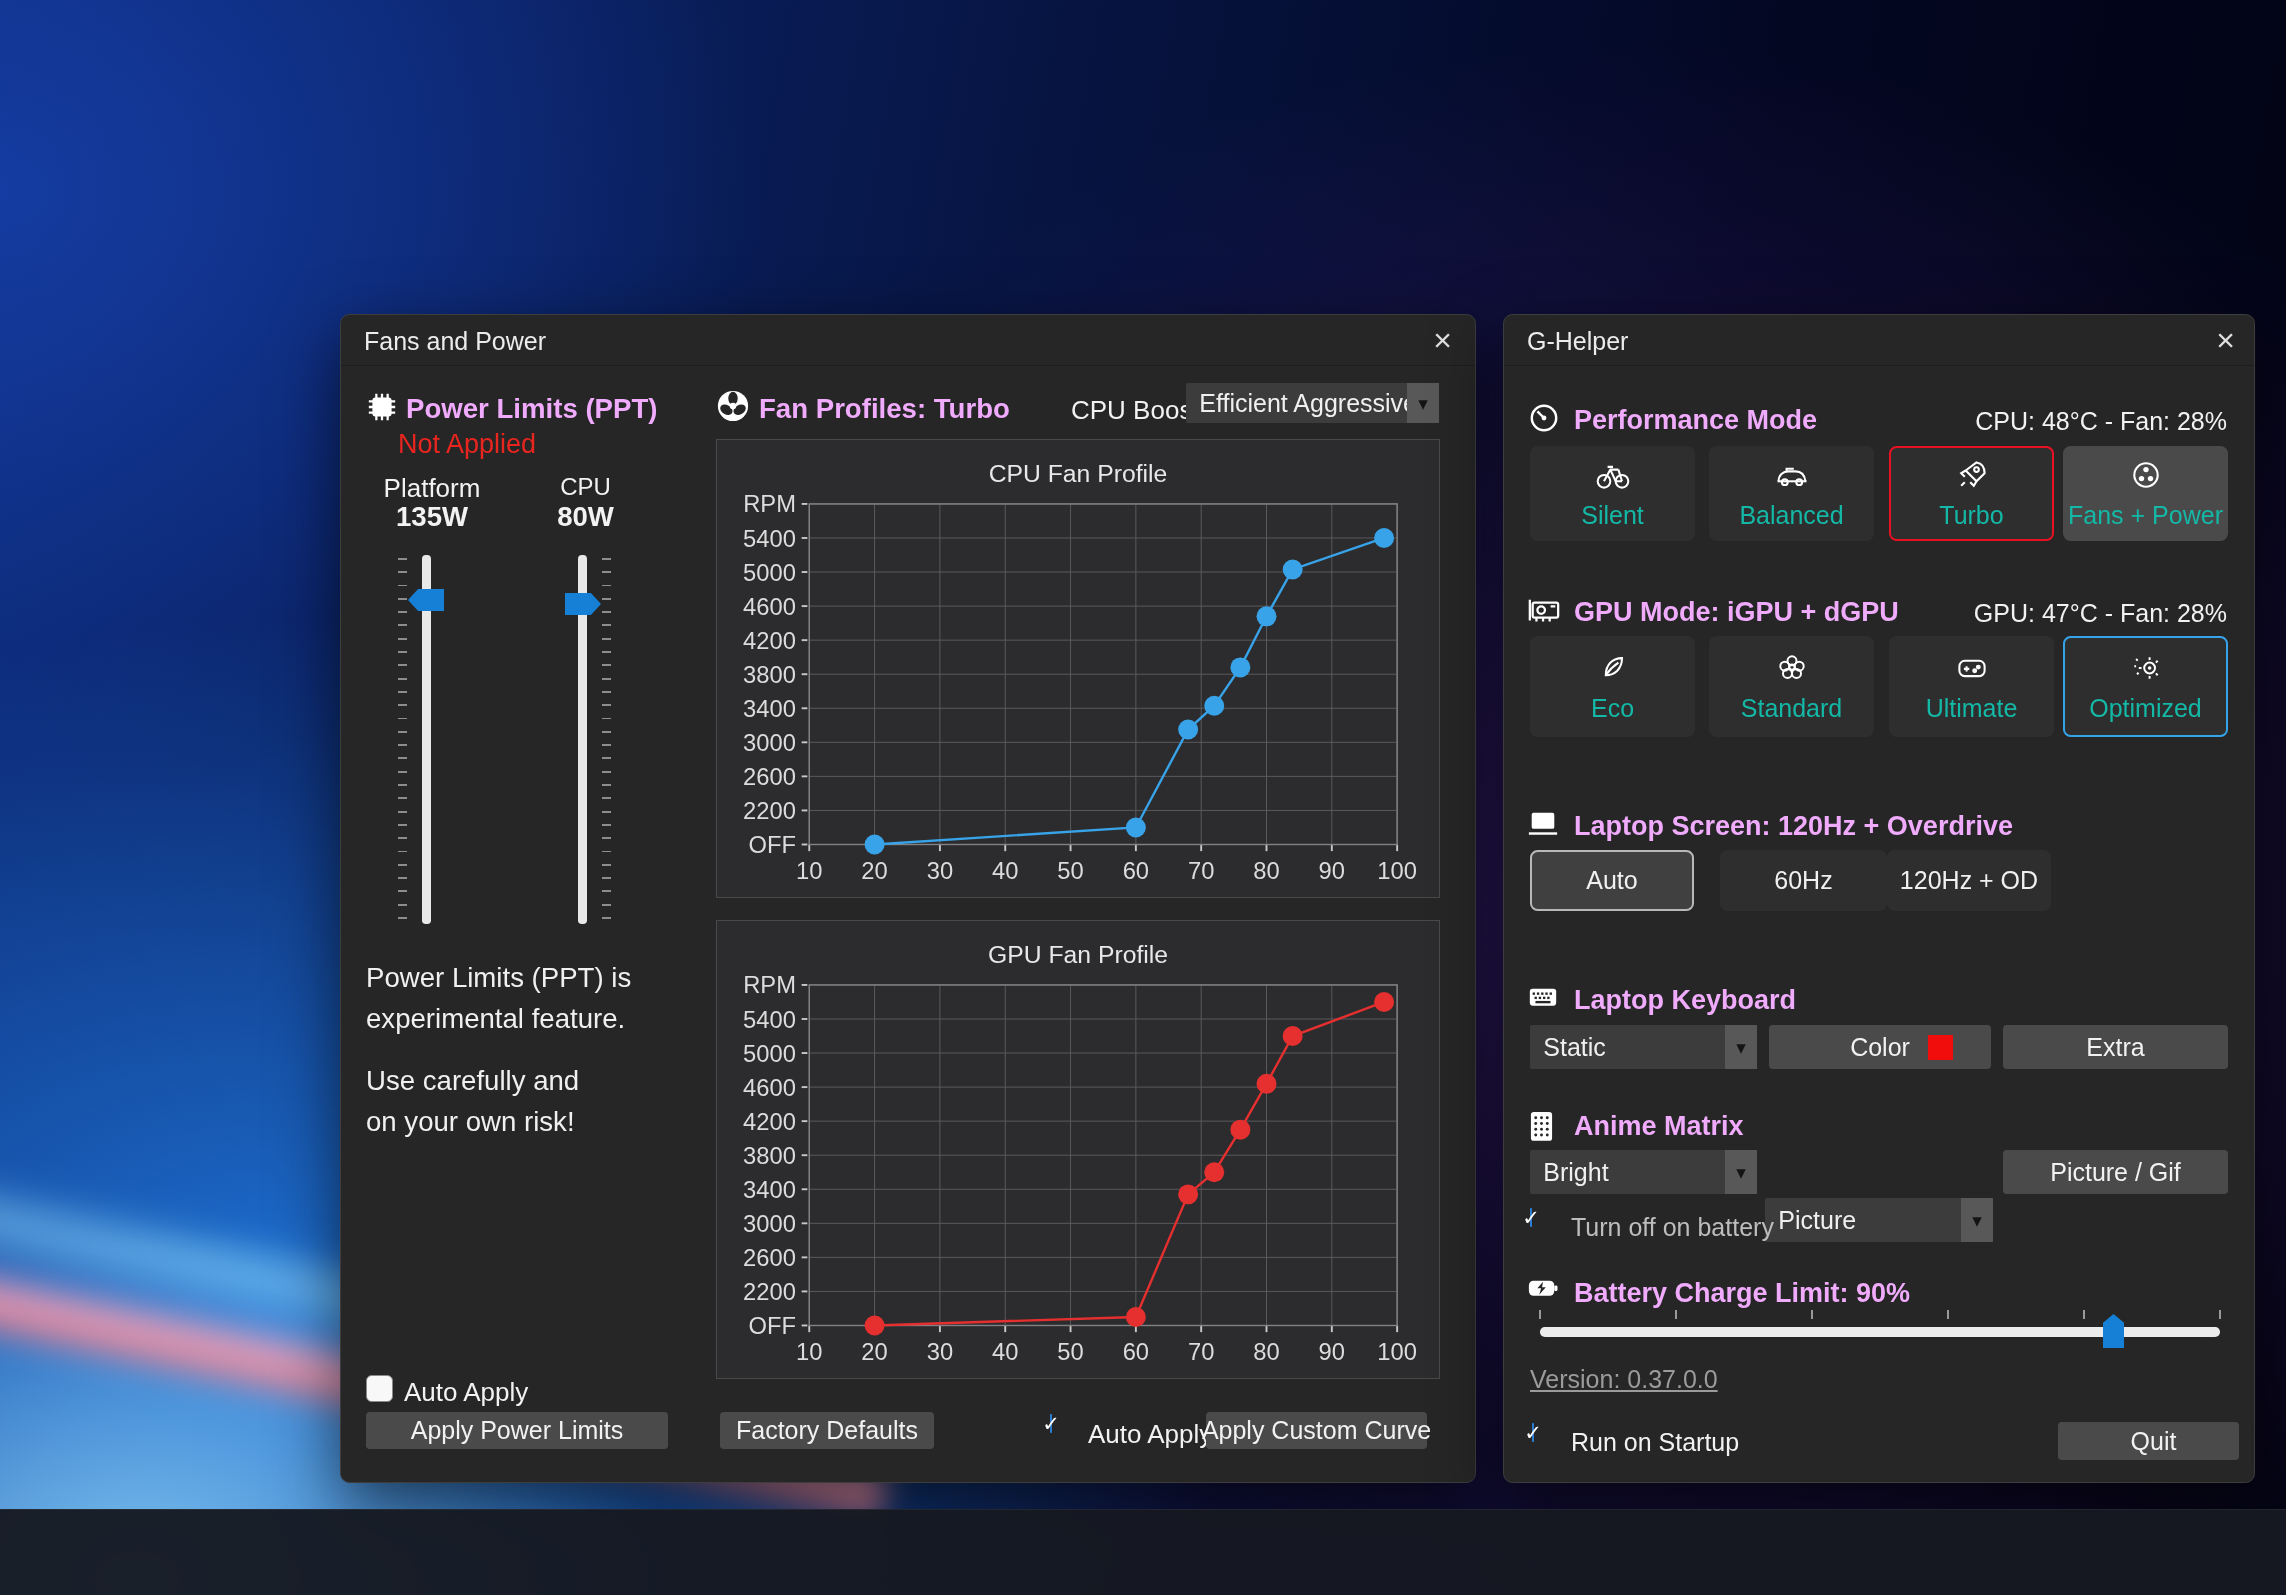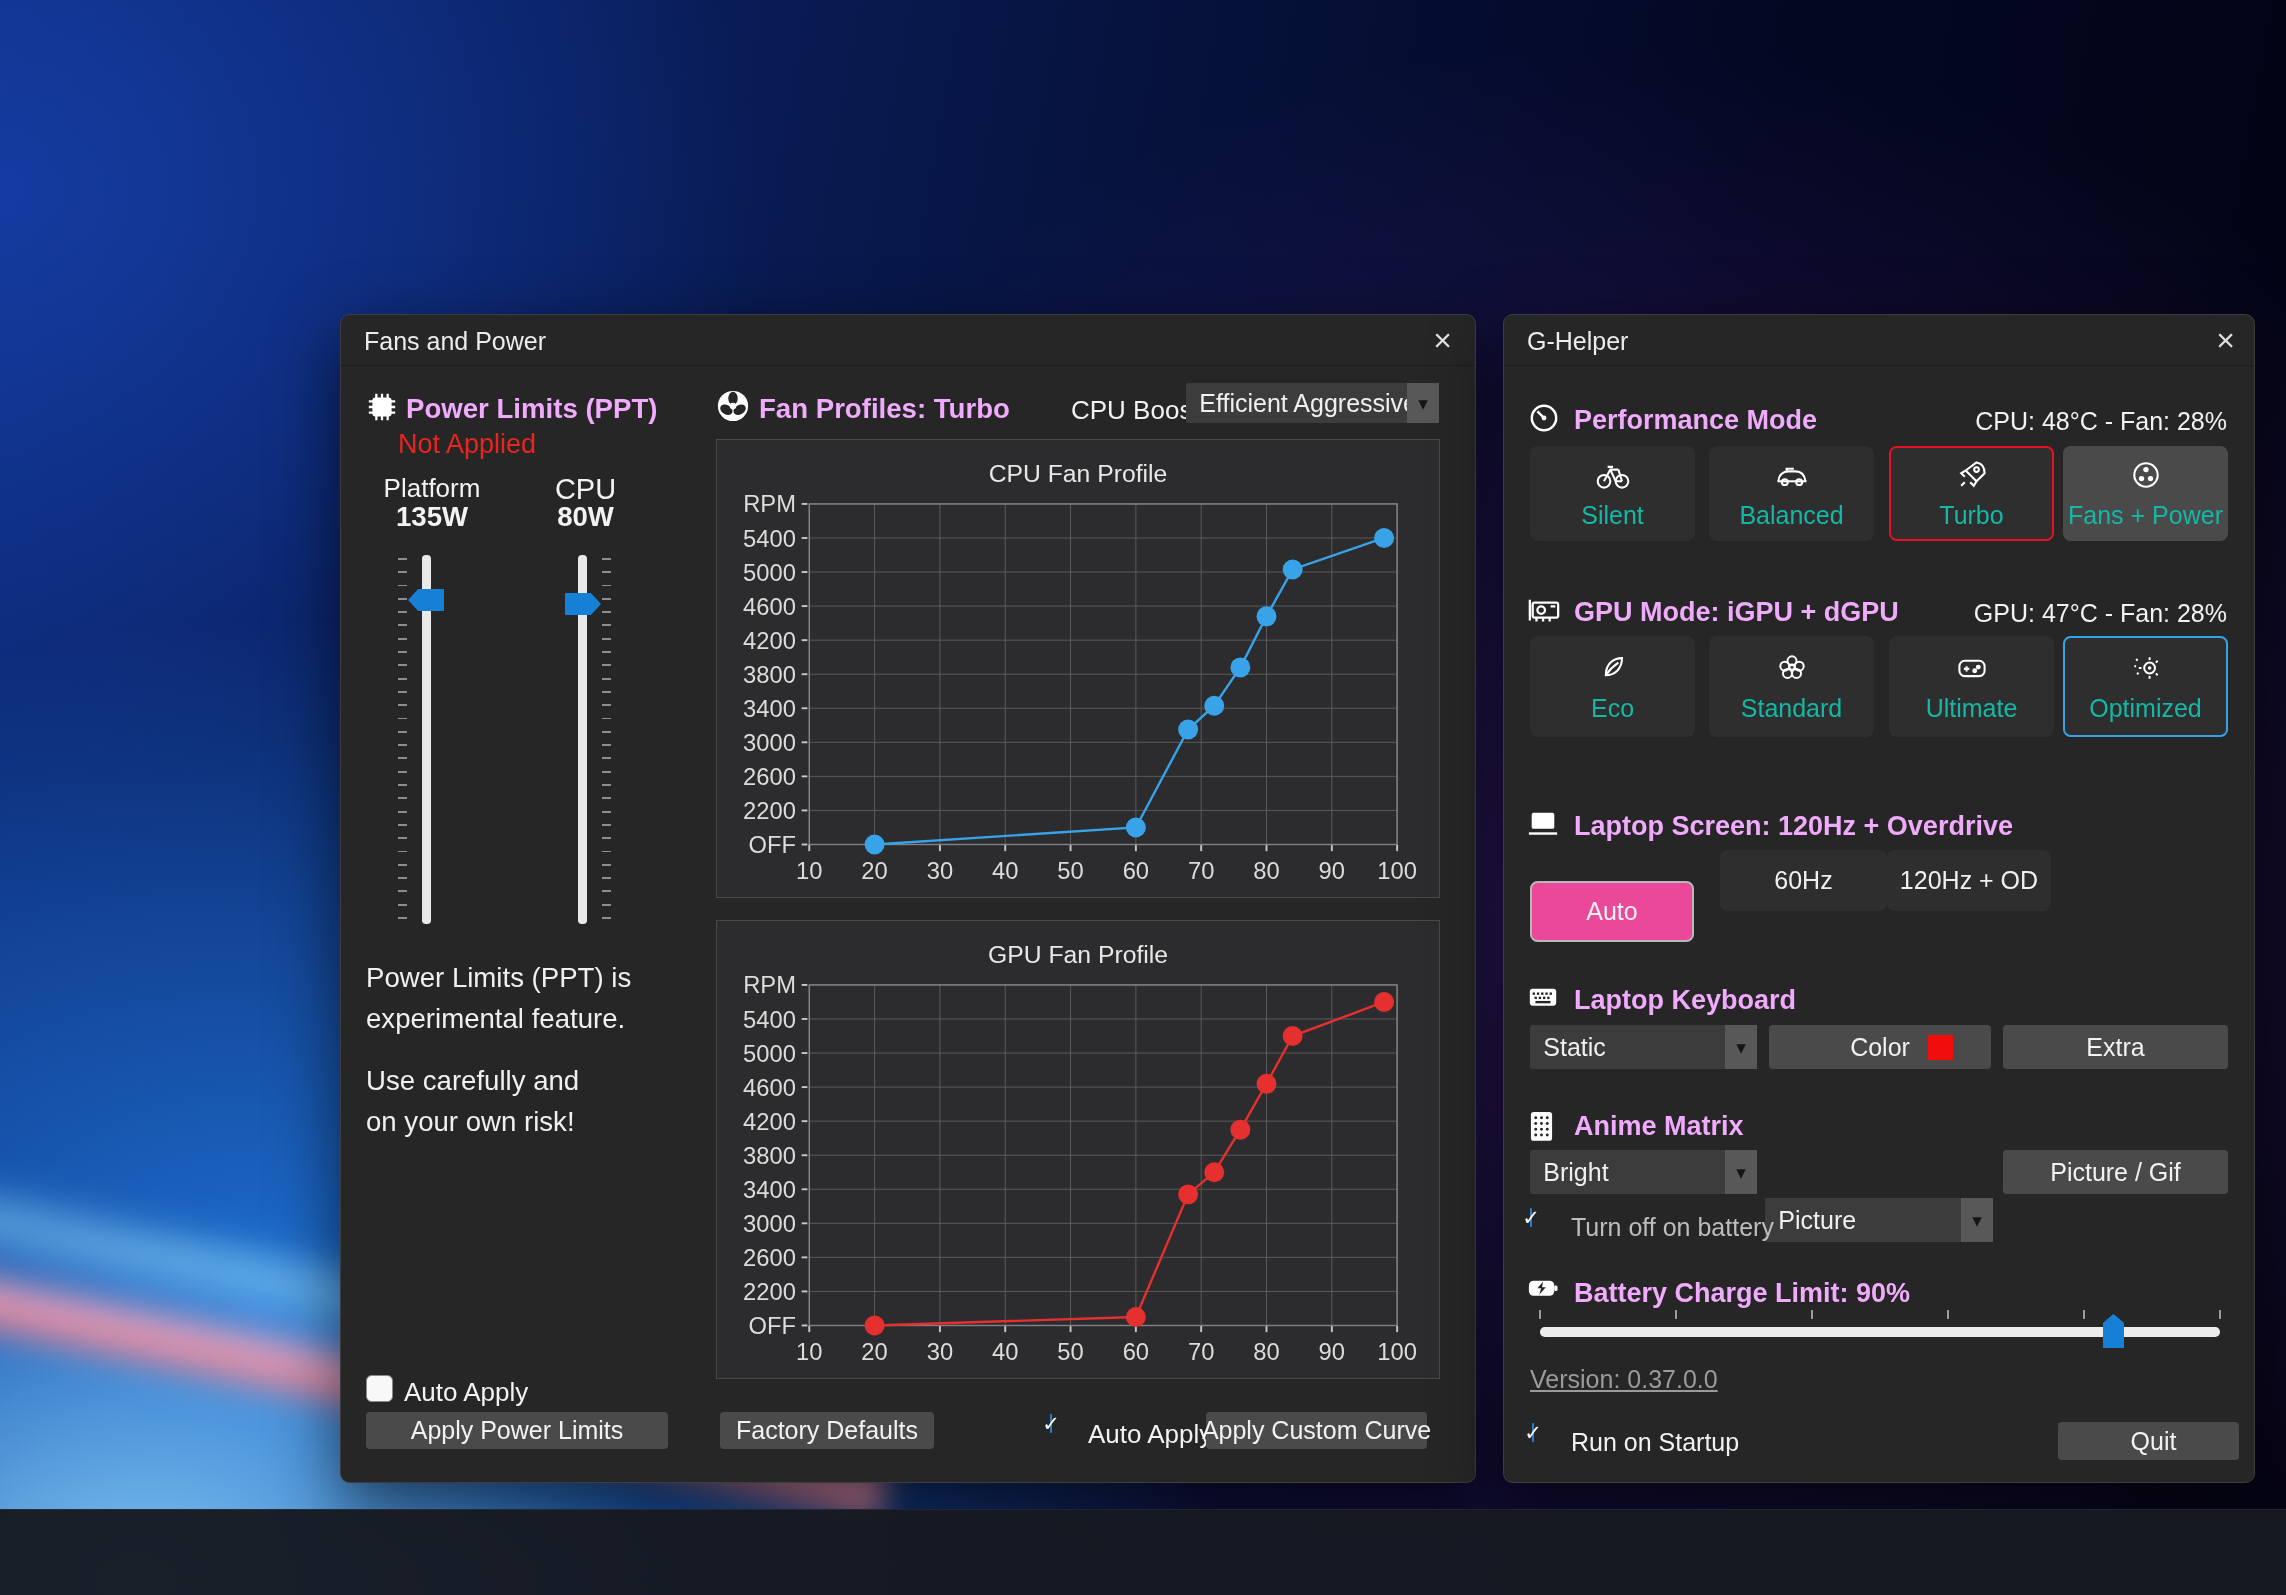--- a/index.html
+++ b/index.html
@@ -30,21 +30,21 @@
   .btn{background:#4a4a4a;color:#f2f2f2;border-radius:3.8px;font-size:25px;
     display:flex;align-items:center;justify-content:center;white-space:nowrap;}
   .tile{background:#2e2e2e;border-radius:7.6px;display:flex;flex-direction:column;
     align-items:center;justify-content:center;gap:8.6px;font-size:25px;color:#14b8a6;box-sizing:border-box;}
   .tile.hot{background:#4a4a4a;}
   .tile.sel-red{border:2.9px solid #e81123;}
   .tile.sel-blue{border:2.9px solid #35a3e8;}
   .tile svg{width:36px;height:36px;}
   .pill{background:#2e2e2e;border-radius:7.6px;display:flex;align-items:center;justify-content:center;
     font-size:25px;color:#f0f0f0;box-sizing:border-box;}
-  .pill.sel{border:2.9px solid #b8b8b8;background:#ec4899;margin-top:31px;}
+  .pill.sel{border:2.9px solid #b8b8b8;background:#404040;}
   .dd{background:#3c3c3c;border-radius:1.9px;color:#f0f0f0;font-size:25px;}
   .dd .dd-val{position:absolute;left:13.3px;top:0;bottom:0;display:flex;align-items:center;}
   .dd .dd-arrow{position:absolute;right:0;top:0;bottom:0;width:32px;background:#585858;
     display:flex;align-items:center;justify-content:center;}
   .dd .dd-arrow::after{content:"▾";color:#141414;font-size:19px;}
   .cb{width:28.5px;height:28.5px;border-radius:5.7px;background:#f8f8f8;border:1px solid #8a8a8a;box-sizing:border-box;}
   .cb.on{background:#2b7cd3;border-color:#2b7cd3;position:relative;}
   .cb.on::after{content:"✓";position:absolute;left:0;right:0;top:0;bottom:0;
     display:flex;align-items:center;justify-content:center;color:#fff;font-size:21px;}
   .cb.small{width:27px;height:27px;}
@@ -87,21 +87,21 @@
       <rect x="8" y="8" width="18" height="18" rx="2" fill="#fff"></rect>
       <path d="M11 8V3 M17 8V3 M23 8V3 M11 26v5 M17 26v5 M23 26v5 M8 11H3 M8 17H3 M8 23H3 M26 11h5 M26 17h5 M26 23h5"></path>
     </g>
       </svg>
   </span>
   <div class="abs sec-h" style="left:65px;top:78px;font-size:27.6px;">Power Limits (PPT)</div>
   <div class="abs" style="left:57px;top:114px;font-size:27px;color:#e8251f;">Not Applied</div>
 
   <div class="abs lbl" style="left:34px;top:158px;width:114px;text-align:center;font-size:26px;">Platform</div>
   <div class="abs lbl" style="left:34px;top:186px;width:114px;text-align:center;font-weight:bold;font-size:27.6px;">135W</div>
-  <div class="abs lbl" style="left:190px;top:158px;width:109px;text-align:center;font-size:29px;">CPU</div>
+  <div class="abs lbl" style="left:190px;top:158px;width:109px;text-align:center;font-size:24px;">CPU</div>
   <div class="abs lbl" style="left:190px;top:186px;width:109px;text-align:center;font-weight:bold;font-size:27.6px;">80W</div>
 
   
   <div class="abs vticks" style="left:57px;top:243px;height:361px;"></div>
   <div class="abs vtrack" style="left:81px;top:240px;height:369px;"></div>
   <div class="abs vthumb left" style="left: 67px; top: 274px;"></div>
   
   <div class="abs vtrack" style="left:237px;top:240px;height:369px;"></div>
   <div class="abs vticks" style="left:261px;top:243px;height:361px;"></div>
   <div class="abs vthumb right" style="left: 224px; top: 278px;"></div>

